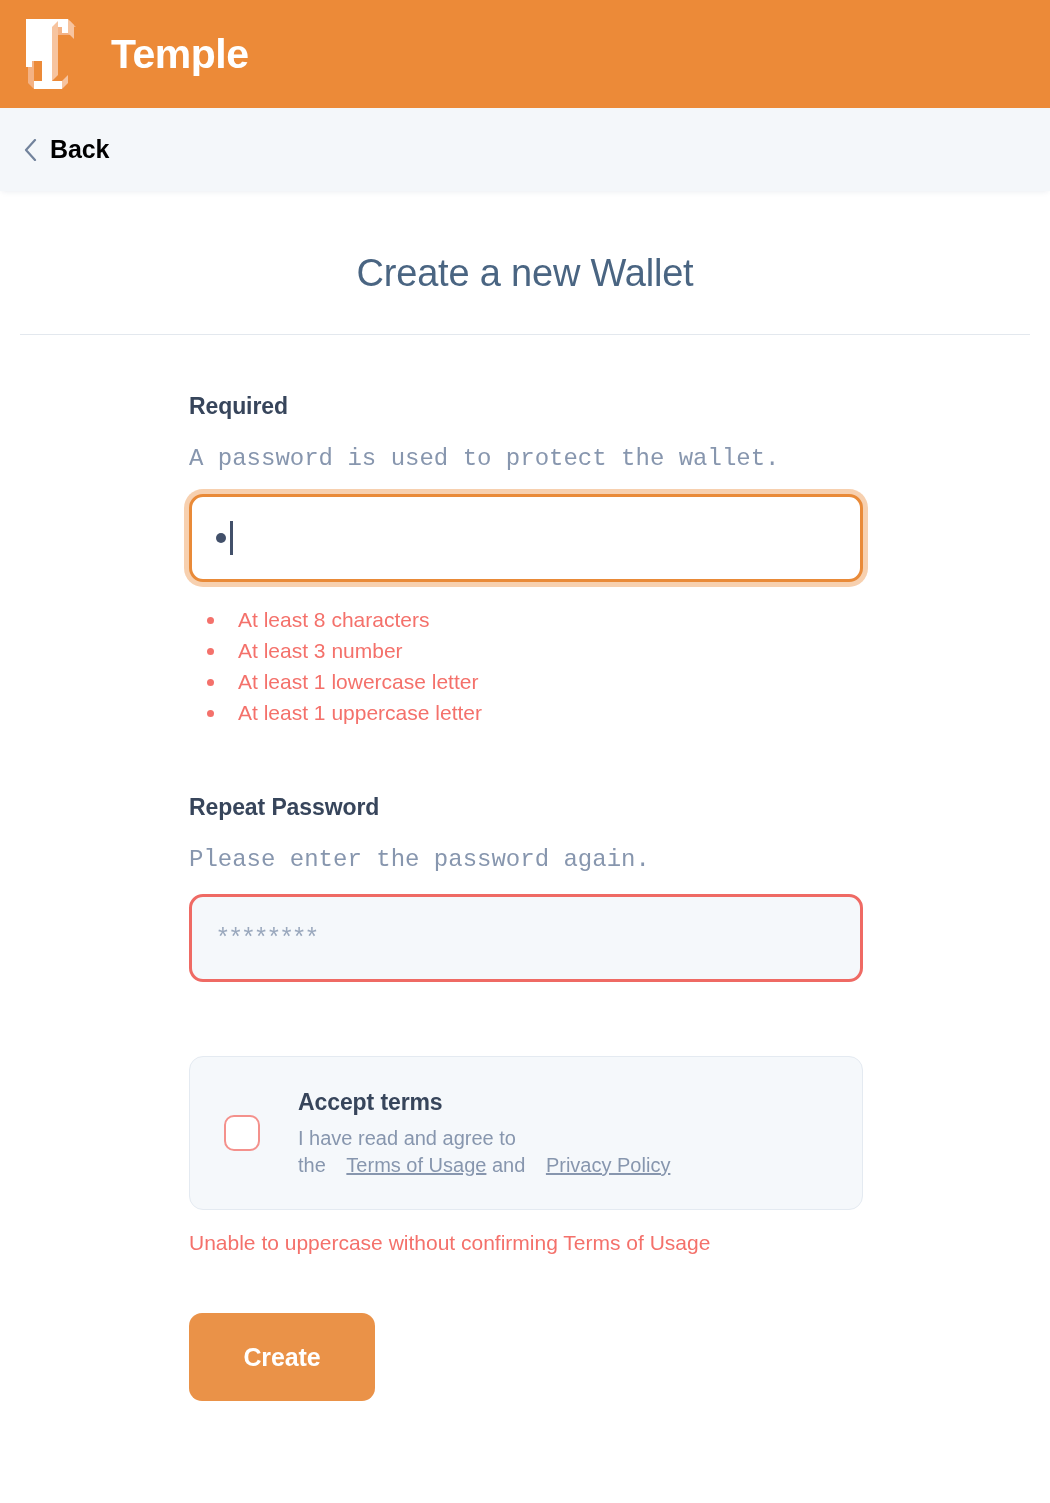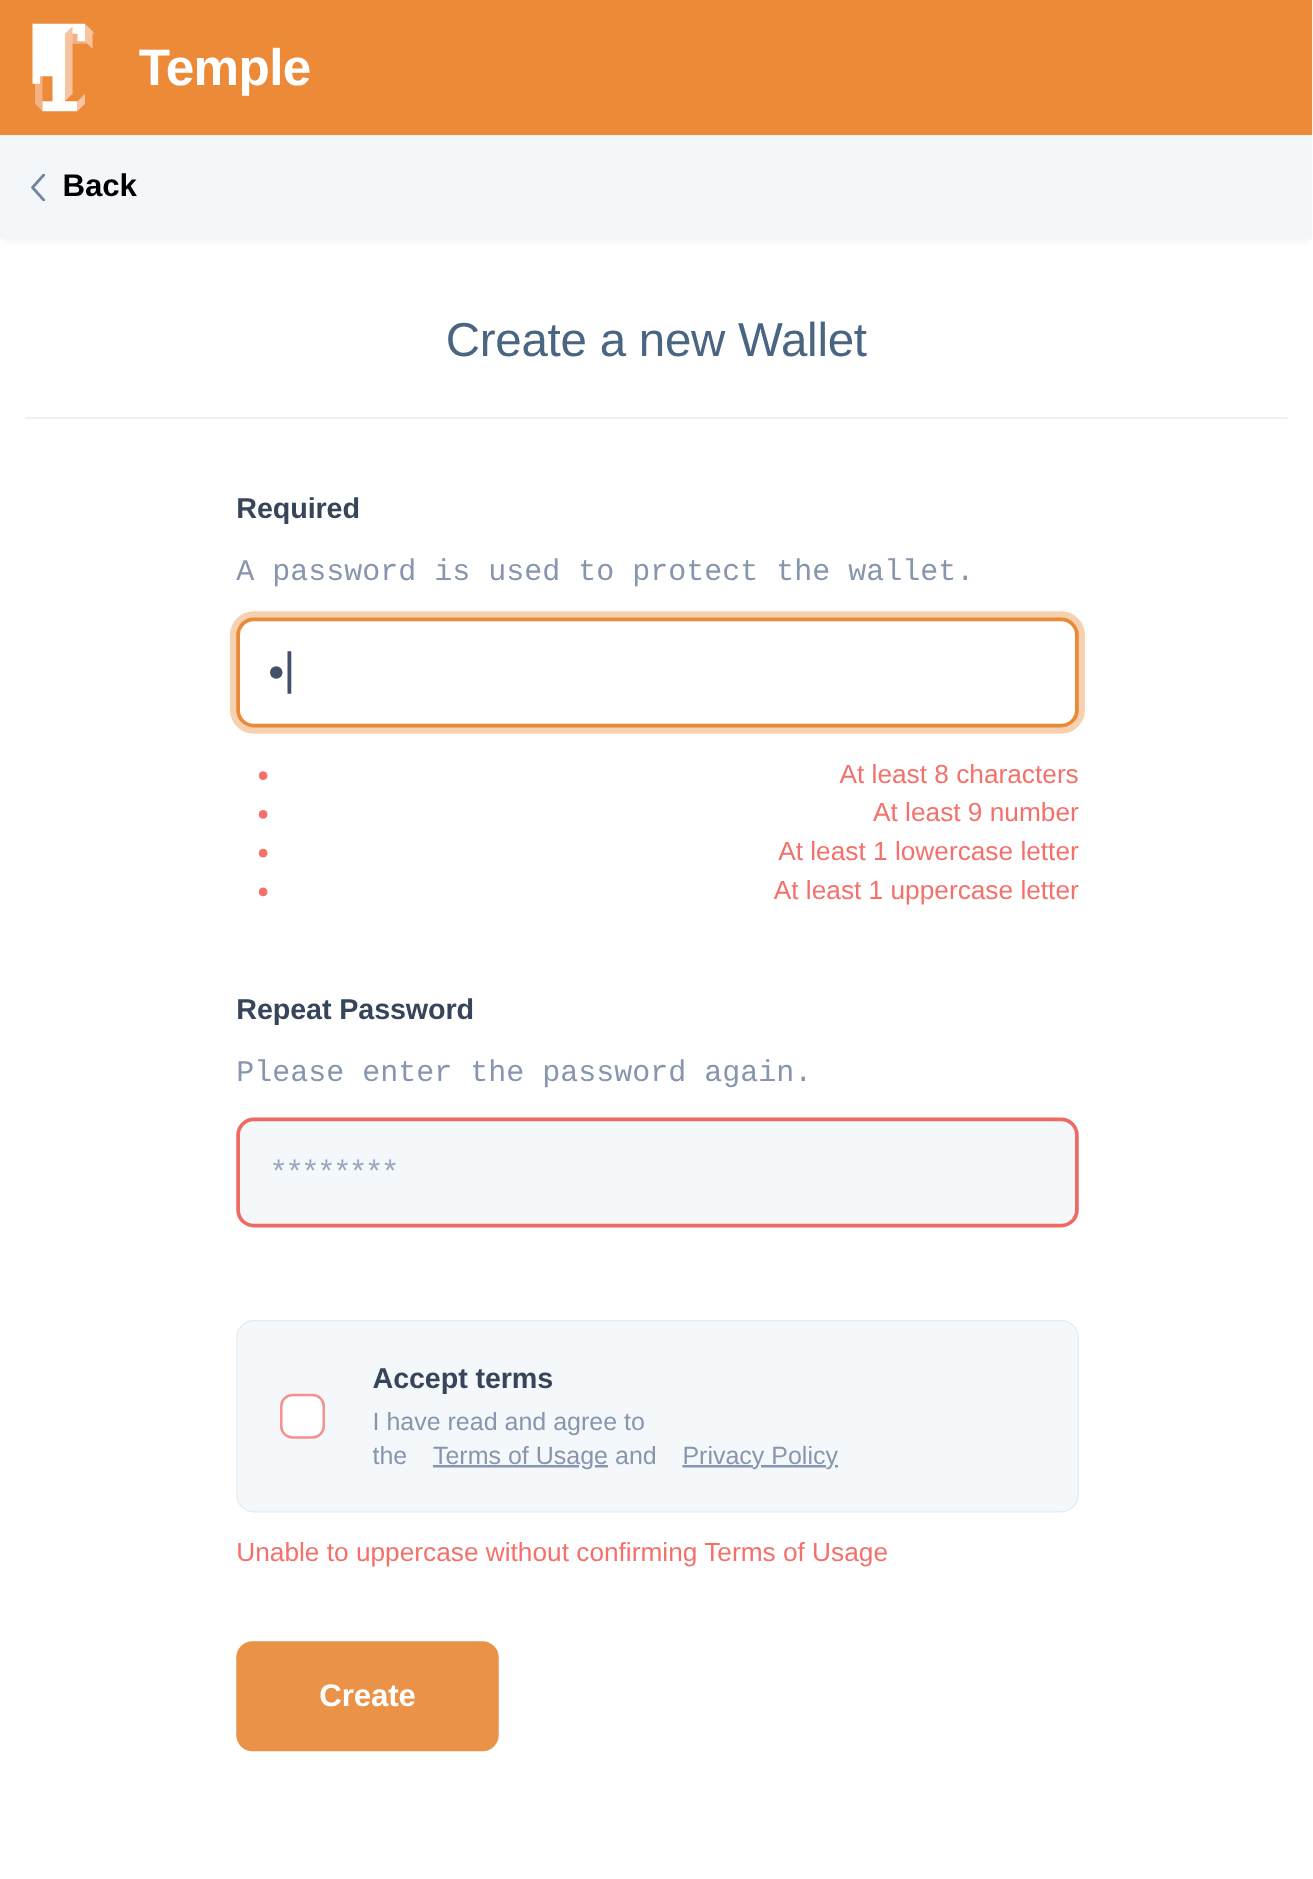--- a/index.html
+++ b/index.html
@@ -193,21 +193,20 @@
     list-style: none;
     margin-top: 22px;
     padding-left: 18px;
   }
   .err-list li {
     color: #f4716b;
     font-size: 21px;
     line-height: 31px;
     position: relative;
     padding-left: 31px;
-    text-align: right;
   }
   .err-list li::before {
     content: "";
     position: absolute;
     left: 0;
     top: 13px;
     width: 7px;
     height: 7px;
     border-radius: 50%;
     background: #f4716b;
@@ -265,21 +264,21 @@
   .terms-body a {
     color: #8796ae;
     text-decoration: underline;
     cursor: pointer;
     margin-left: 15px;
   }
 
   
   .create-btn {
     margin-top: 57px;
-    width: 210px;
+    width: 186px;
     height: 88px;
     border: 0;
     border-radius: 13px;
     background: #ea9248;
     color: #ffffff;
     font-family: inherit;
     font-size: 25px;
     font-weight: bold;
     letter-spacing: -0.1px;
     cursor: pointer;
@@ -326,21 +325,21 @@
       <div class="input-shell">
         <input class="input input-focused" type="text" readonly="" placeholder="" style="">
         <span class="pw-visual">
           <span class="pw-dot"></span>
           <span class="pw-caret"></span>
         </span>
       </div>
 
       <ul class="err-list">
         <li>At least 8 characters</li>
-        <li>At least 9 number</li>
+        <li>At least 3 number</li>
         <li>At least 1 lowercase letter</li>
         <li>At least 1 uppercase letter</li>
       </ul>
     </div>
 
     <div class="gap-section"></div>
 
     <div>
       <div class="field-label">Repeat Password</div>
       <div class="field-hint">Please enter the password again.</div>

